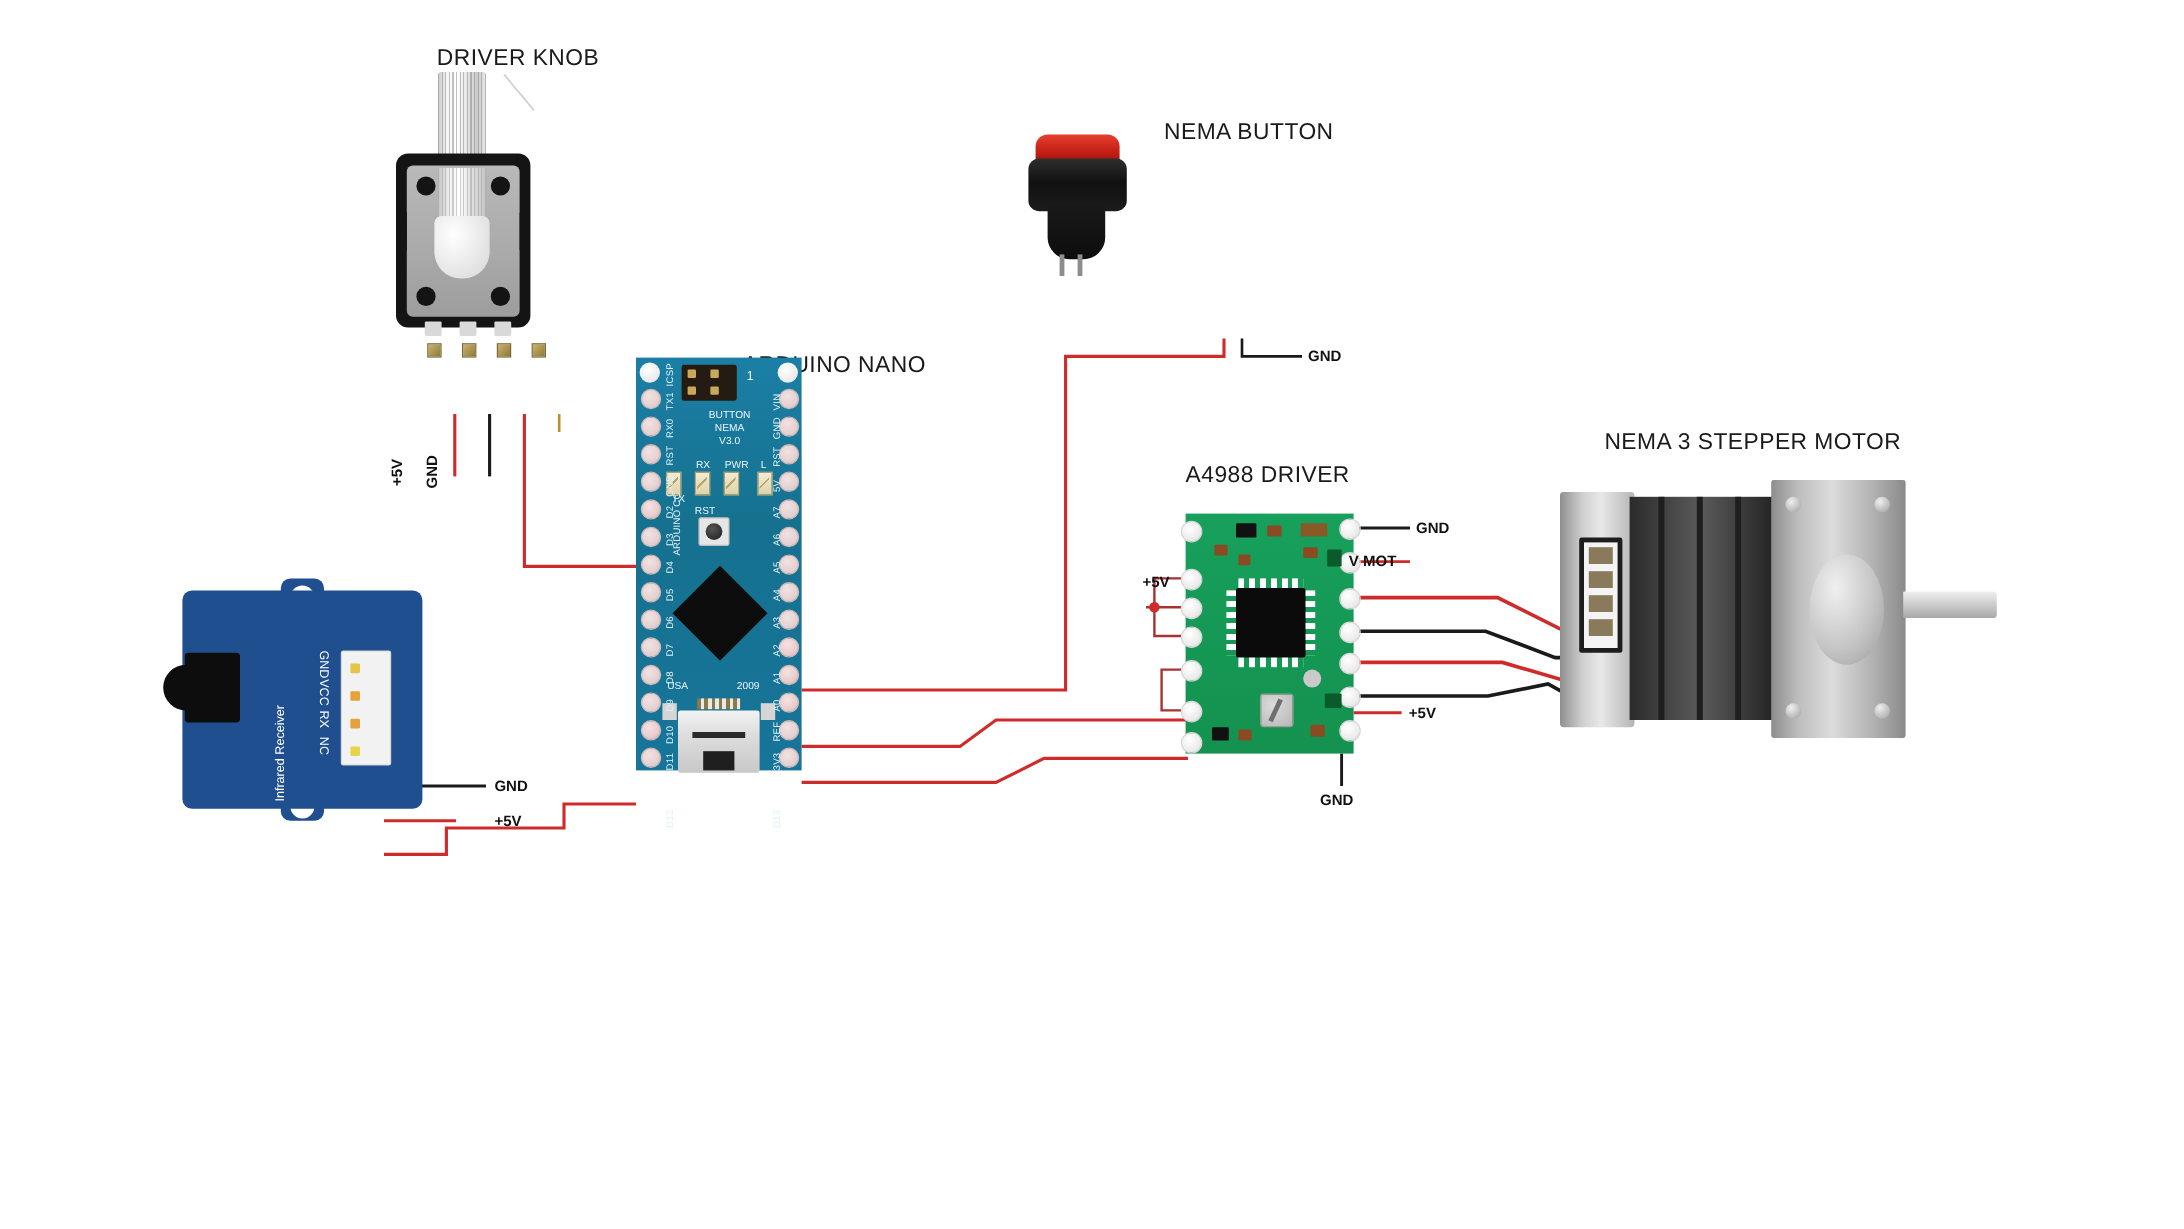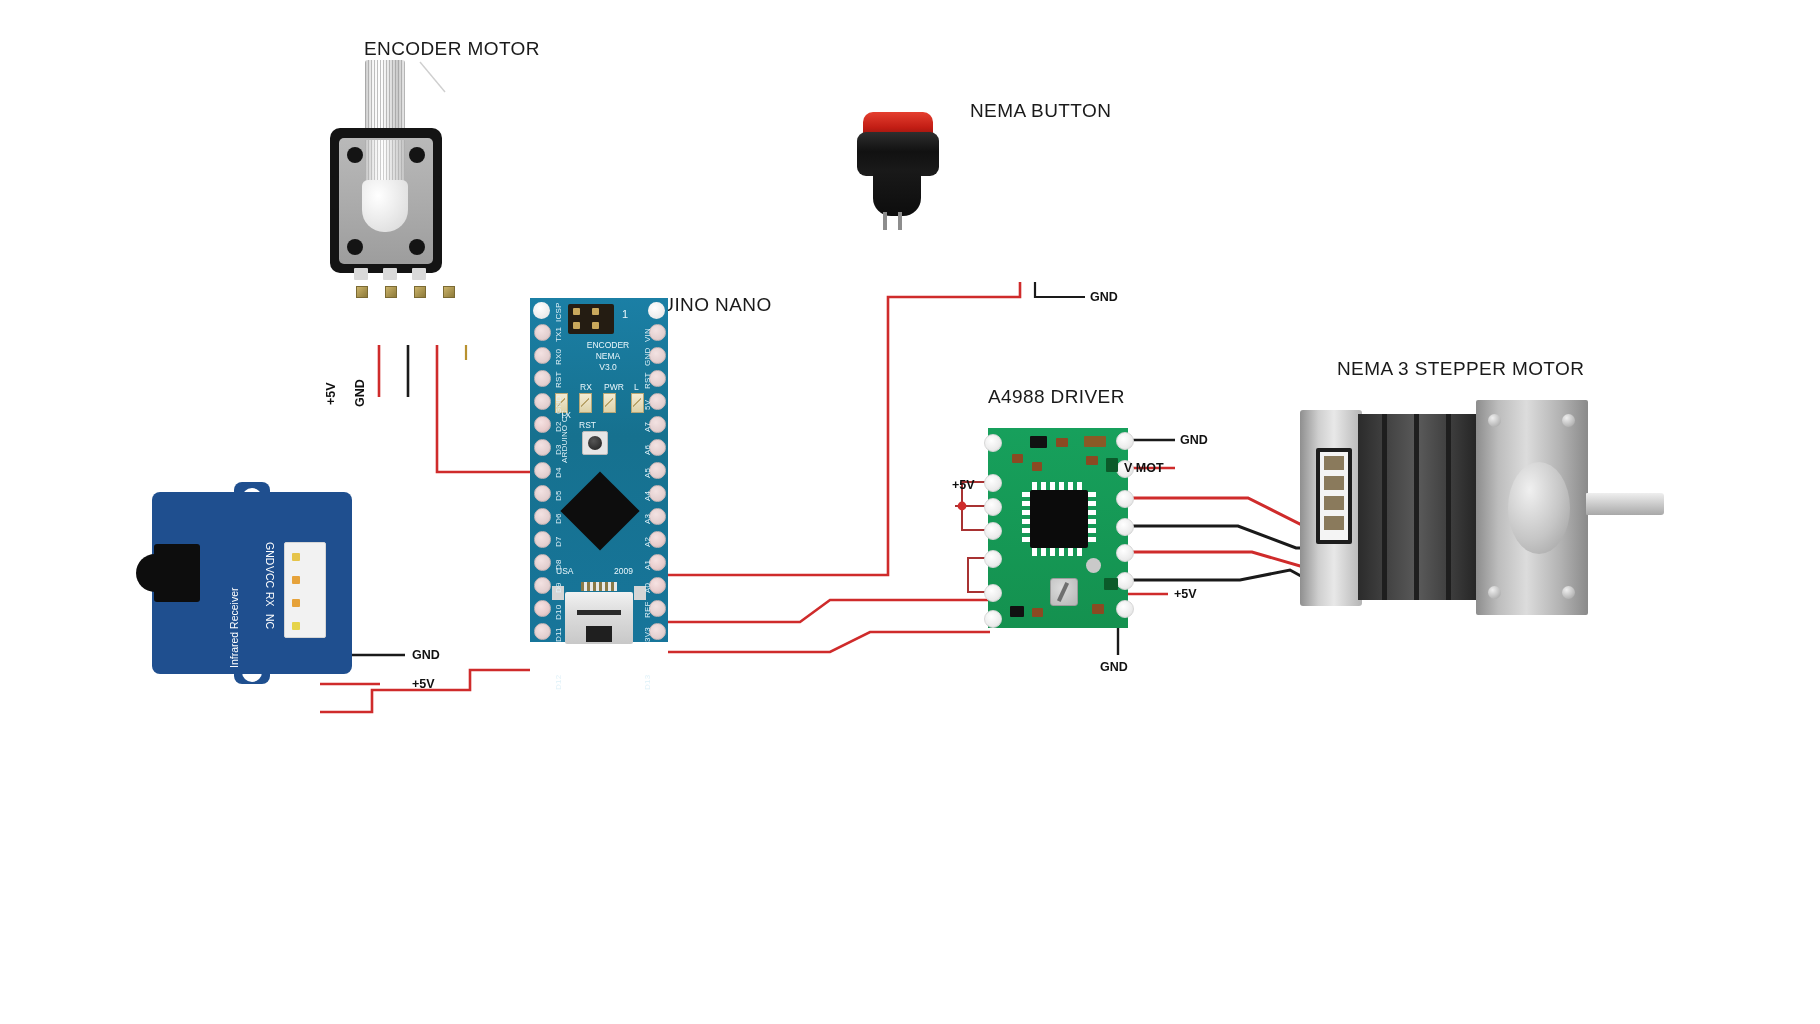--- a/index.html
+++ b/index.html
@@ -306,21 +306,21 @@
     <path d="M 1128 594 L 1168 594" stroke="#cf2b2b" stroke-width="2.4" fill="none"></path>
 
     <path d="M 1118 628 L 1118 655" stroke="#1a1a1a" stroke-width="2.4" fill="none"></path>
 
     <path d="M 1128 498 L 1248 498 L 1300 524 L 1330 512" stroke="#cf2b2b" stroke-width="3" fill="none"></path>
     <path d="M 1128 526 L 1238 526 L 1296 548 L 1336 548" stroke="#1a1a1a" stroke-width="3" fill="none"></path>
     <path d="M 1128 552 L 1252 552 L 1300 566 L 1336 566" stroke="#cf2b2b" stroke-width="3" fill="none"></path>
     <path d="M 1128 580 L 1240 580 L 1290 570 L 1330 592" stroke="#1a1a1a" stroke-width="3" fill="none"></path>
   </svg>
 
-  <div class="title" style="left:364px; top:38px;">ENCODER MOTOR</div>
+  <div class="title" style="left:364px; top:38px;">DRIVER KNOB</div>
   <div class="title" style="left:970px; top:100px;">NEMA BUTTON</div>
   <div class="title" style="left:619px; top:294px;">ARDUINO NANO</div>
   <div class="title" style="left:205px; top:521px;">IR SENSOR</div>
   <div class="title" style="left:988px; top:386px;">A4988 DRIVER</div>
   <div class="title" style="left:1337px; top:358px;">NEMA 3 STEPPER MOTOR</div>
 
   <div id="encoder">
     <div class="enc-shaft-top"></div>
     <div class="enc-body">
       <div class="enc-face">
@@ -360,21 +360,21 @@
     <div class="nano-pcb"></div>
 
     <div class="nano-icsp" style="left:38px; top:6px; width:46px; height:30px;">
       <div class="icsp-pin" style="left:5px; top:4px;"></div>
       <div class="icsp-pin" style="left:24px; top:4px;"></div>
       <div class="icsp-pin" style="left:5px; top:18px;"></div>
       <div class="icsp-pin" style="left:24px; top:18px;"></div>
     </div>
     <div class="nano-txt" style="left:92px; top:10px; font-size:11px;">1</div>
 
-    <div class="nano-txt" style="left:42px; top:42px; width:72px;">ENCODER</div>
+    <div class="nano-txt" style="left:42px; top:42px; width:72px;">BUTTON</div>
     <div class="nano-txt" style="left:42px; top:53px; width:72px;">NEMA</div>
     <div class="nano-txt" style="left:42px; top:64px; width:72px;">V3.0</div>
 
     <div class="nano-txt" style="left:30px; top:84px;margin-top:28px;">TX</div>
     <div class="nano-txt" style="left:50px; top:84px;">RX</div>
     <div class="nano-txt" style="left:74px; top:84px;">PWR</div>
     <div class="nano-txt" style="left:104px; top:84px;">L</div>
     <div class="nano-led" style="left:25px; top:95px;"></div>
     <div class="nano-led" style="left:49px; top:95px;"></div>
     <div class="nano-led" style="left:73px; top:95px;"></div>

